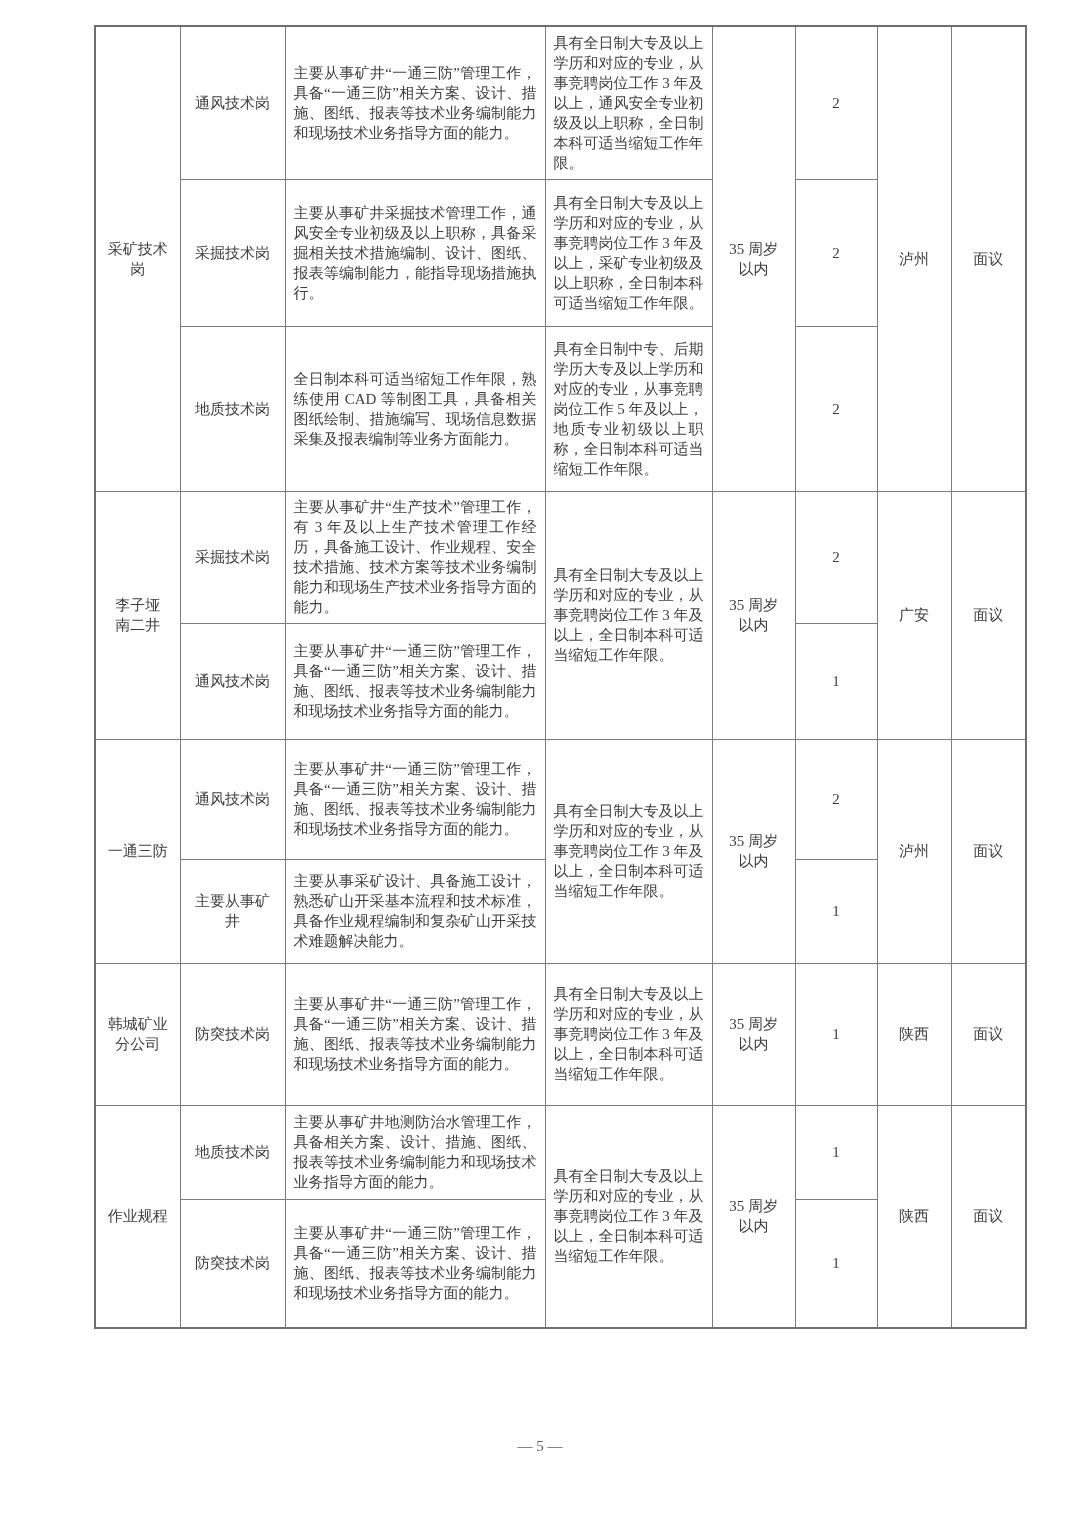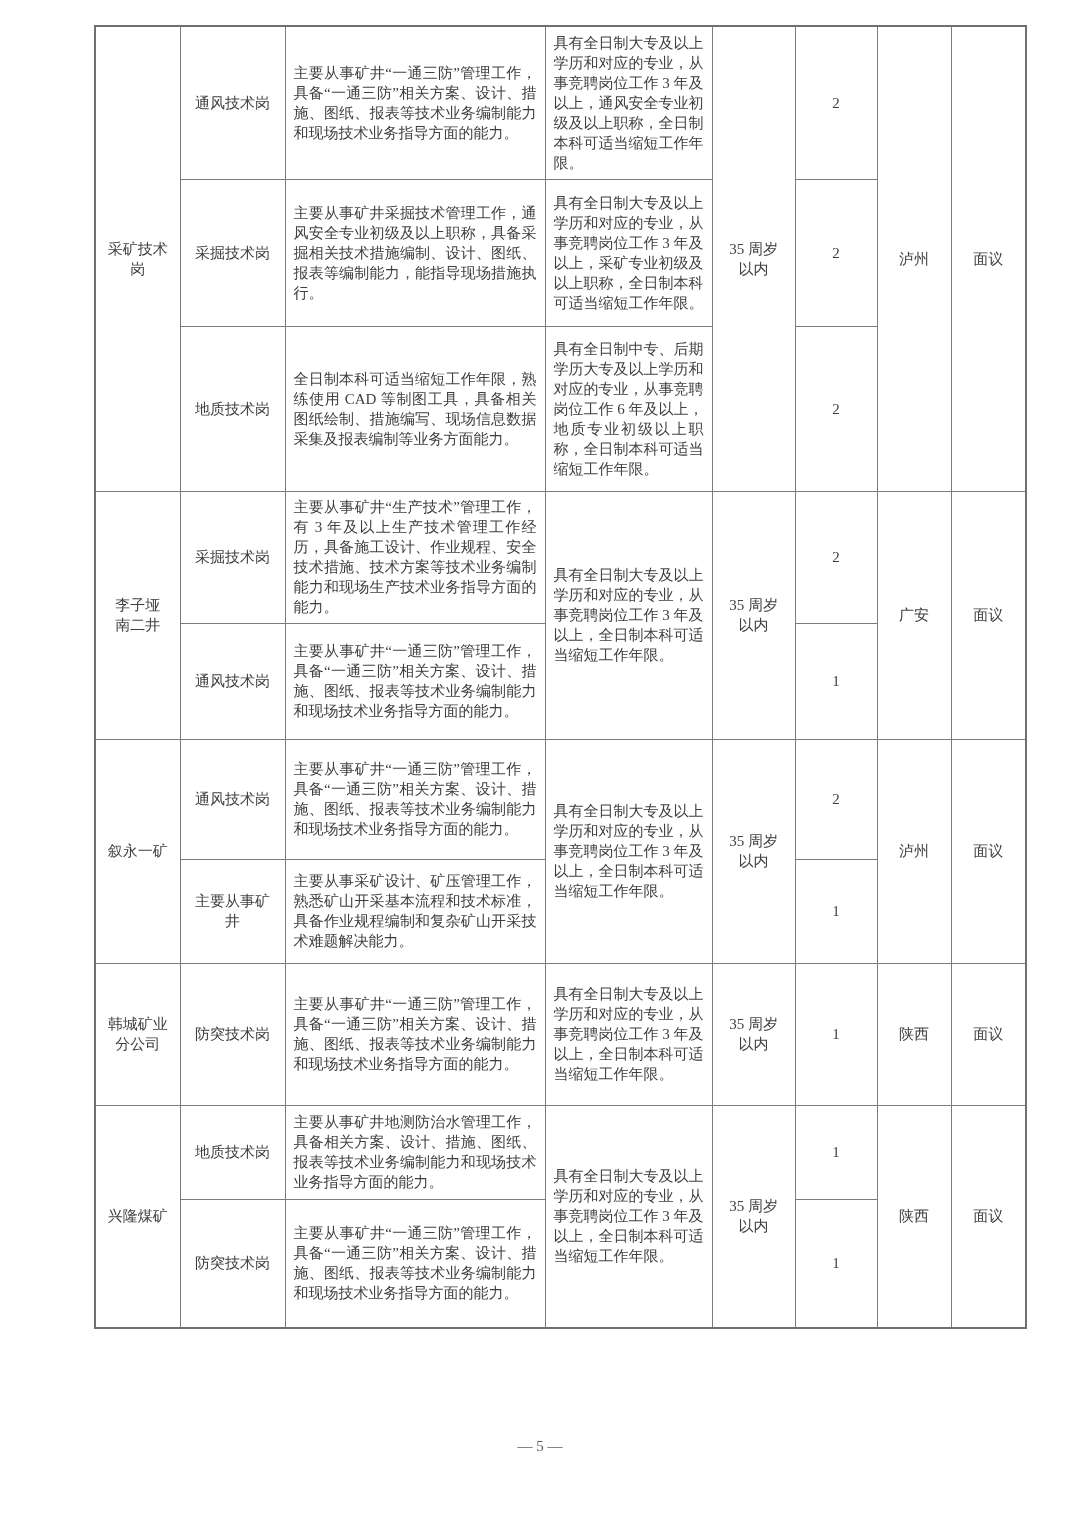--- a/index.html
+++ b/index.html
@@ -73,21 +73,21 @@
       </tr>
       <tr style="height:147px">
         <td class="c">采掘技术岗</td>
         <td class="l">主要从事矿井采掘技术管理工作，通风安全专业初级及以上职称，具备采掘相关技术措施编制、设计、图纸、报表等编制能力，能指导现场措施执行。</td>
         <td class="l">具有全日制大专及以上学历和对应的专业，从事竞聘岗位工作 3 年及以上，采矿专业初级及以上职称，全日制本科可适当缩短工作年限。</td>
         <td class="c">2</td>
       </tr>
       <tr style="height:165px">
         <td class="c">地质技术岗</td>
         <td class="l">全日制本科可适当缩短工作年限，熟练使用 CAD 等制图工具，具备相关图纸绘制、措施编写、现场信息数据采集及报表编制等业务方面能力。</td>
-        <td class="l">具有全日制中专、后期学历大专及以上学历和对应的专业，从事竞聘岗位工作 6 年及以上，地质专业初级以上职称，全日制本科可适当缩短工作年限。</td>
+        <td class="l">具有全日制中专、后期学历大专及以上学历和对应的专业，从事竞聘岗位工作 5 年及以上，地质专业初级以上职称，全日制本科可适当缩短工作年限。</td>
         <td class="c">2</td>
       </tr>
 
       <tr style="height:132px">
         <td class="c pre" rowspan="2">李子垭
 南二井</td>
         <td class="c">采掘技术岗</td>
         <td class="l">主要从事矿井“生产技术”管理工作，有 3 年及以上生产技术管理工作经历，具备施工设计、作业规程、安全技术措施、技术方案等技术业务编制能力和现场生产技术业务指导方面的能力。</td>
         <td class="l" rowspan="2">具有全日制大专及以上学历和对应的专业，从事竞聘岗位工作 3 年及以上，全日制本科可适当缩短工作年限。</td>
         <td class="c pre" rowspan="2">35 周岁
@@ -96,51 +96,51 @@
         <td class="c" rowspan="2">广安</td>
         <td class="c" rowspan="2">面议</td>
       </tr>
       <tr style="height:116px">
         <td class="c">通风技术岗</td>
         <td class="l">主要从事矿井“一通三防”管理工作，具备“一通三防”相关方案、设计、措施、图纸、报表等技术业务编制能力和现场技术业务指导方面的能力。</td>
         <td class="c">1</td>
       </tr>
 
       <tr style="height:120px">
-        <td class="c pre" rowspan="2">叙永一矿</td>
+        <td class="c pre" rowspan="2">一通三防</td>
         <td class="c">通风技术岗</td>
         <td class="l">主要从事矿井“一通三防”管理工作，具备“一通三防”相关方案、设计、措施、图纸、报表等技术业务编制能力和现场技术业务指导方面的能力。</td>
         <td class="l" rowspan="2">具有全日制大专及以上学历和对应的专业，从事竞聘岗位工作 3 年及以上，全日制本科可适当缩短工作年限。</td>
         <td class="c pre" rowspan="2">35 周岁
 以内</td>
         <td class="c">2</td>
         <td class="c" rowspan="2">泸州</td>
         <td class="c" rowspan="2">面议</td>
       </tr>
       <tr style="height:104px">
         <td class="c">主要从事矿井</td>
-        <td class="l">主要从事采矿设计、矿压管理工作，熟悉矿山开采基本流程和技术标准，具备作业规程编制和复杂矿山开采技术难题解决能力。</td>
+        <td class="l">主要从事采矿设计、具备施工设计，熟悉矿山开采基本流程和技术标准，具备作业规程编制和复杂矿山开采技术难题解决能力。</td>
         <td class="c">1</td>
       </tr>
 
       <tr style="height:142px">
         <td class="c pre">韩城矿业
 分公司</td>
         <td class="c">防突技术岗</td>
         <td class="l">主要从事矿井“一通三防”管理工作，具备“一通三防”相关方案、设计、措施、图纸、报表等技术业务编制能力和现场技术业务指导方面的能力。</td>
         <td class="l">具有全日制大专及以上学历和对应的专业，从事竞聘岗位工作 3 年及以上，全日制本科可适当缩短工作年限。</td>
         <td class="c pre">35 周岁
 以内</td>
         <td class="c">1</td>
         <td class="c">陕西</td>
         <td class="c">面议</td>
       </tr>
 
       <tr style="height:94px">
-        <td class="c pre" rowspan="2">兴隆煤矿</td>
+        <td class="c pre" rowspan="2">作业规程</td>
         <td class="c">地质技术岗</td>
         <td class="l">主要从事矿井地测防治水管理工作，具备相关方案、设计、措施、图纸、报表等技术业务编制能力和现场技术业务指导方面的能力。</td>
         <td class="l" rowspan="2">具有全日制大专及以上学历和对应的专业，从事竞聘岗位工作 3 年及以上，全日制本科可适当缩短工作年限。</td>
         <td class="c pre" rowspan="2">35 周岁
 以内</td>
         <td class="c">1</td>
         <td class="c" rowspan="2">陕西</td>
         <td class="c" rowspan="2">面议</td>
       </tr>
       <tr style="height:129px">

